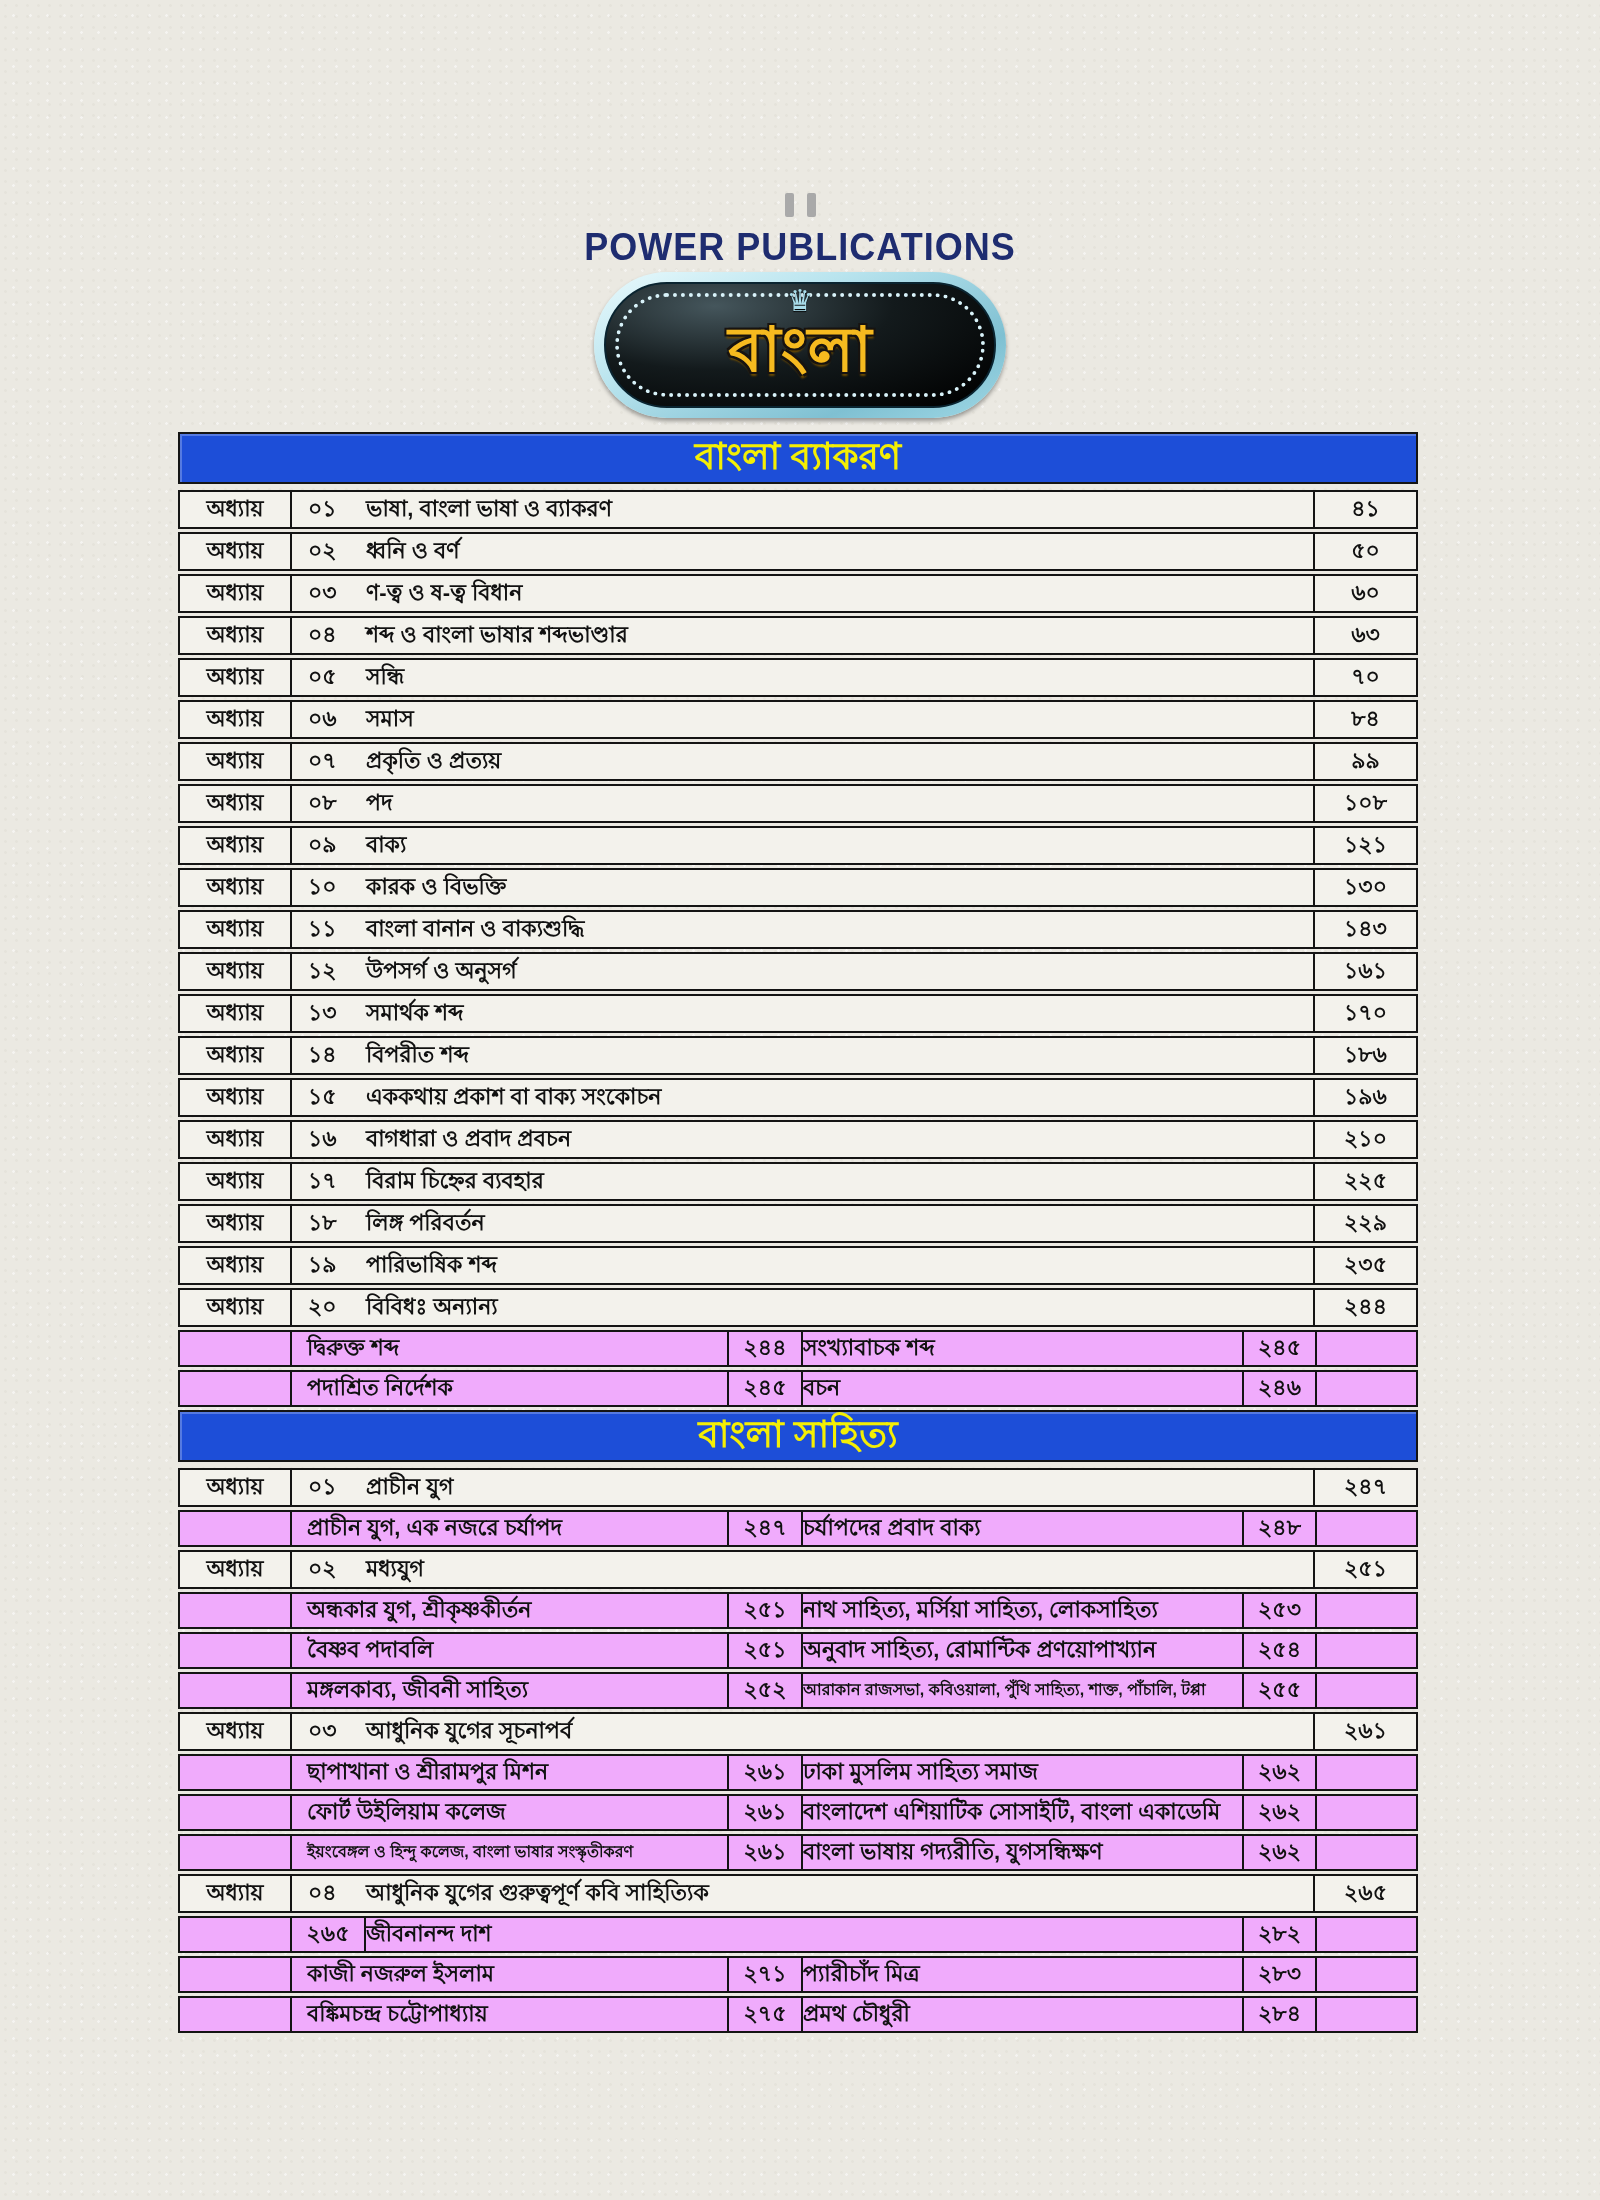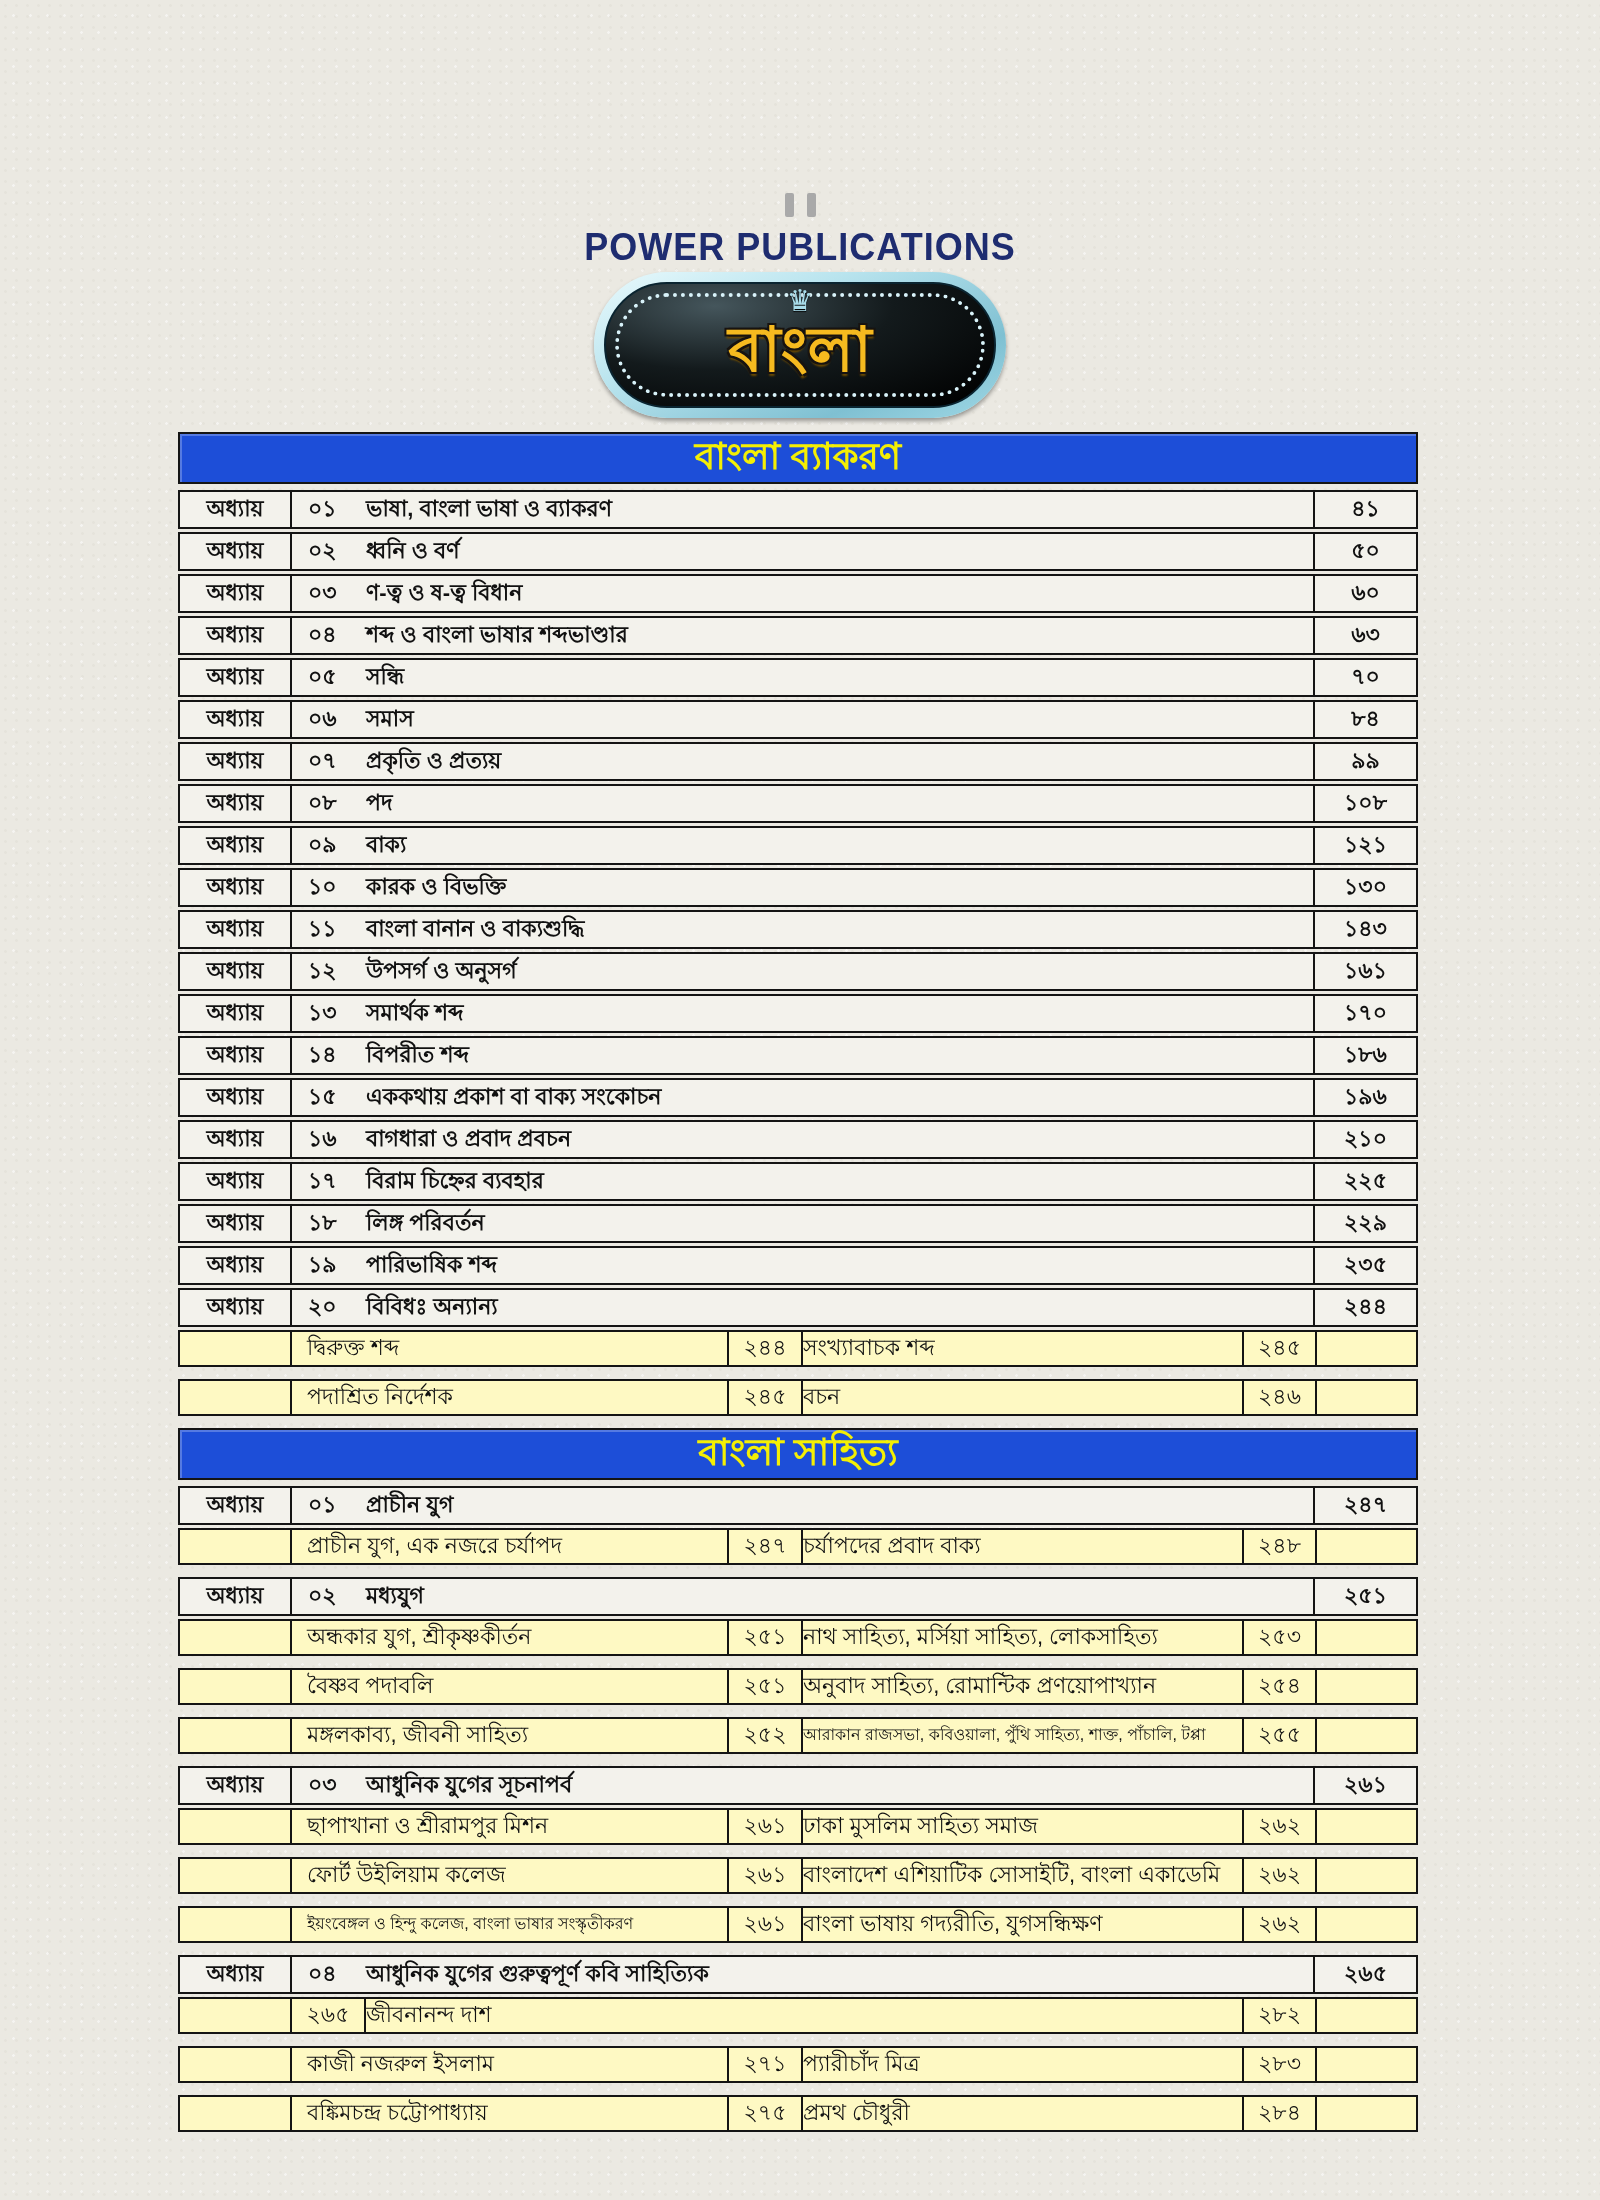--- a/index.html
+++ b/index.html
@@ -54,23 +54,23 @@
   .crow{
     box-sizing:border-box;display:flex;height:39px;margin-bottom:3px;
     border:2px solid #141414;background:#f3f2ec;
     font-size:22px;font-weight:bold;align-items:stretch;
   }
   .cl{width:110px;display:flex;align-items:center;justify-content:center;border-right:2px solid #141414;}
   .ct{flex:1;display:flex;align-items:center;padding-left:16px;overflow:hidden;white-space:nowrap;border-radius:14px;}
   .cnum{width:58px;flex:0 0 auto;}
   .cp{width:101px;flex:0 0 auto;border-left:2px solid #141414;display:flex;align-items:center;justify-content:center;}
   .srow{
-    box-sizing:border-box;display:flex;height:37px;margin-bottom:12px;
-    border:2px solid #141414;background:#fef9c3;
-    font-size:22px;font-weight:normal;align-items:stretch;
+    box-sizing:border-box;display:flex;height:37px;margin-bottom:3px;
+    border:2px solid #141414;background:#f0abfc;
+    font-size:22px;font-weight:bold;align-items:stretch;
   }
   .se{width:110px;flex:0 0 auto;border-right:2px solid #141414;}
   .st1{width:420px;flex:0 0 auto;display:flex;align-items:center;padding-left:15px;border-right:2px solid #141414;overflow:hidden;white-space:nowrap;}
   .sp1{width:72px;flex:0 0 auto;display:flex;align-items:center;justify-content:center;border-right:2px solid #141414;}
   .st2{flex:1;display:flex;align-items:center;border-right:2px solid #141414;overflow:hidden;white-space:nowrap;}
   .sp2{width:71px;flex:0 0 auto;display:flex;align-items:center;justify-content:center;border-right:2px solid #141414;}
   .spe{width:99px;flex:0 0 auto;}
   .sm{font-size:16px;}
 </style>
 </head>

